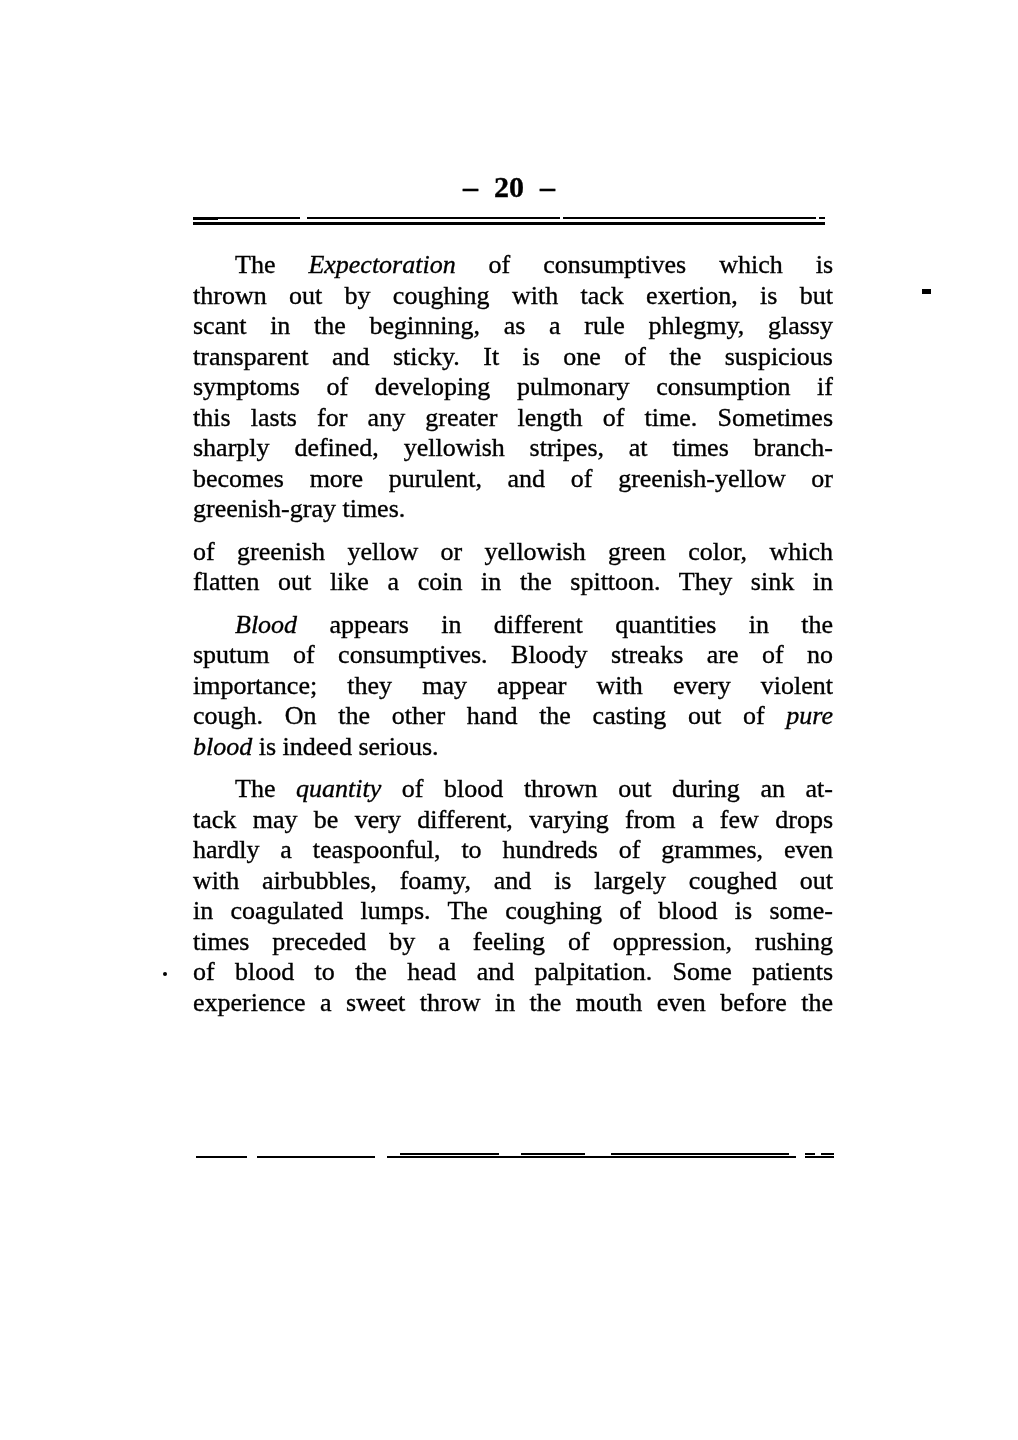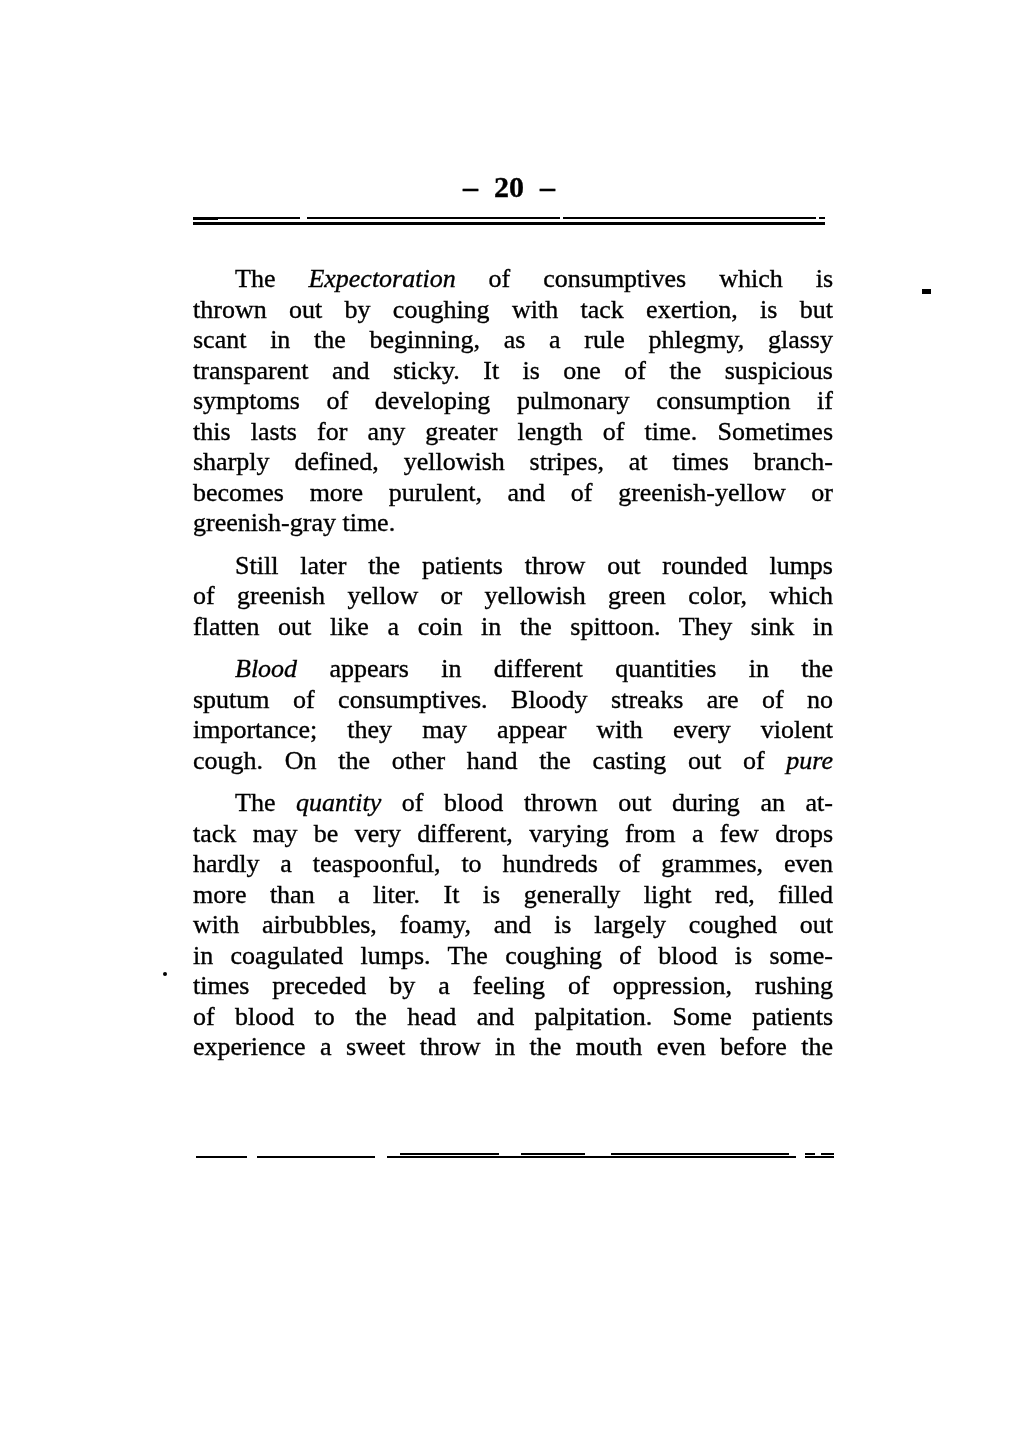--- a/index.html
+++ b/index.html
@@ -52,21 +52,21 @@
     background: #000;
   }
   .rt-b {
     height: 3px;
     margin-top: 3px;
     background: #000;
   }
   .content {
     position: absolute;
     left: 193px;
-    top: 264px;
+    top: 250px;
     width: 640px;
     font-size: 26px;
     line-height: 30.5px;
   }
   .para {
     margin: 0 0 12px 0;
     padding: 0;
   }
   .line {
     text-align: justify;
@@ -150,38 +150,37 @@
   <div class="content">
     <div class="para">
         <div class="line first"><span>The </span><i>Expectoration</i><span> of consumptives which is</span></div>
         <div class="line"><span>thrown out by coughing with tack exertion, is but</span></div>
         <div class="line"><span>scant in the beginning, as a rule phlegmy, glassy</span></div>
         <div class="line"><span>transparent and sticky. It is one of the suspicious</span></div>
         <div class="line"><span>symptoms of developing pulmonary consumption if</span></div>
         <div class="line"><span>this lasts for any greater length of time. Sometimes</span></div>
         <div class="line"><span>sharply defined, yellowish stripes, at times branch-</span></div>
         <div class="line"><span>becomes more purulent, and of greenish-yellow or</span></div>
-        <div class="line last"><span>greenish-gray time.</span></div>
+        <div class="line last"><span>greenish-gray times.</span></div>
       </div>
     <div class="para">
-        <div class="line first"><span>Still later the patients throw out rounded lumps</span></div>
         <div class="line"><span>of greenish yellow or yellowish green color, which</span></div>
         <div class="line"><span>flatten out like a coin in the spittoon. They sink in</span></div>
       </div>
     <div class="para">
         <div class="line first"><i>Blood</i><span> appears in different quantities in the</span></div>
         <div class="line"><span>sputum of consumptives. Bloody streaks are of no</span></div>
         <div class="line"><span>importance; they may appear with every violent</span></div>
         <div class="line"><span>cough. On the other hand the casting out of </span><i>pure</i></div>
+        <div class="line last"><i>blood</i><span> is indeed serious.</span></div>
       </div>
     <div class="para">
         <div class="line first"><span>The </span><i>quantity</i><span> of blood thrown out during an at-</span></div>
         <div class="line"><span>tack may be very different, varying from a few drops</span></div>
         <div class="line"><span>hardly a teaspoonful, to hundreds of grammes, even</span></div>
-        <div class="line"><span>more than a liter. It is generally light red, filled</span></div>
         <div class="line"><span>with airbubbles, foamy, and is largely coughed out</span></div>
         <div class="line"><span>in coagulated lumps. The coughing of blood is some-</span></div>
         <div class="line"><span>times preceded by a feeling of oppression, rushing</span></div>
         <div class="line"><span>of blood to the head and palpitation. Some patients</span></div>
         <div class="line"><span>experience a sweet throw in the mouth even before the</span></div>
       </div>
   </div>
 
   <div class="rule-bottom">
     <div class="rb-a"></div>

